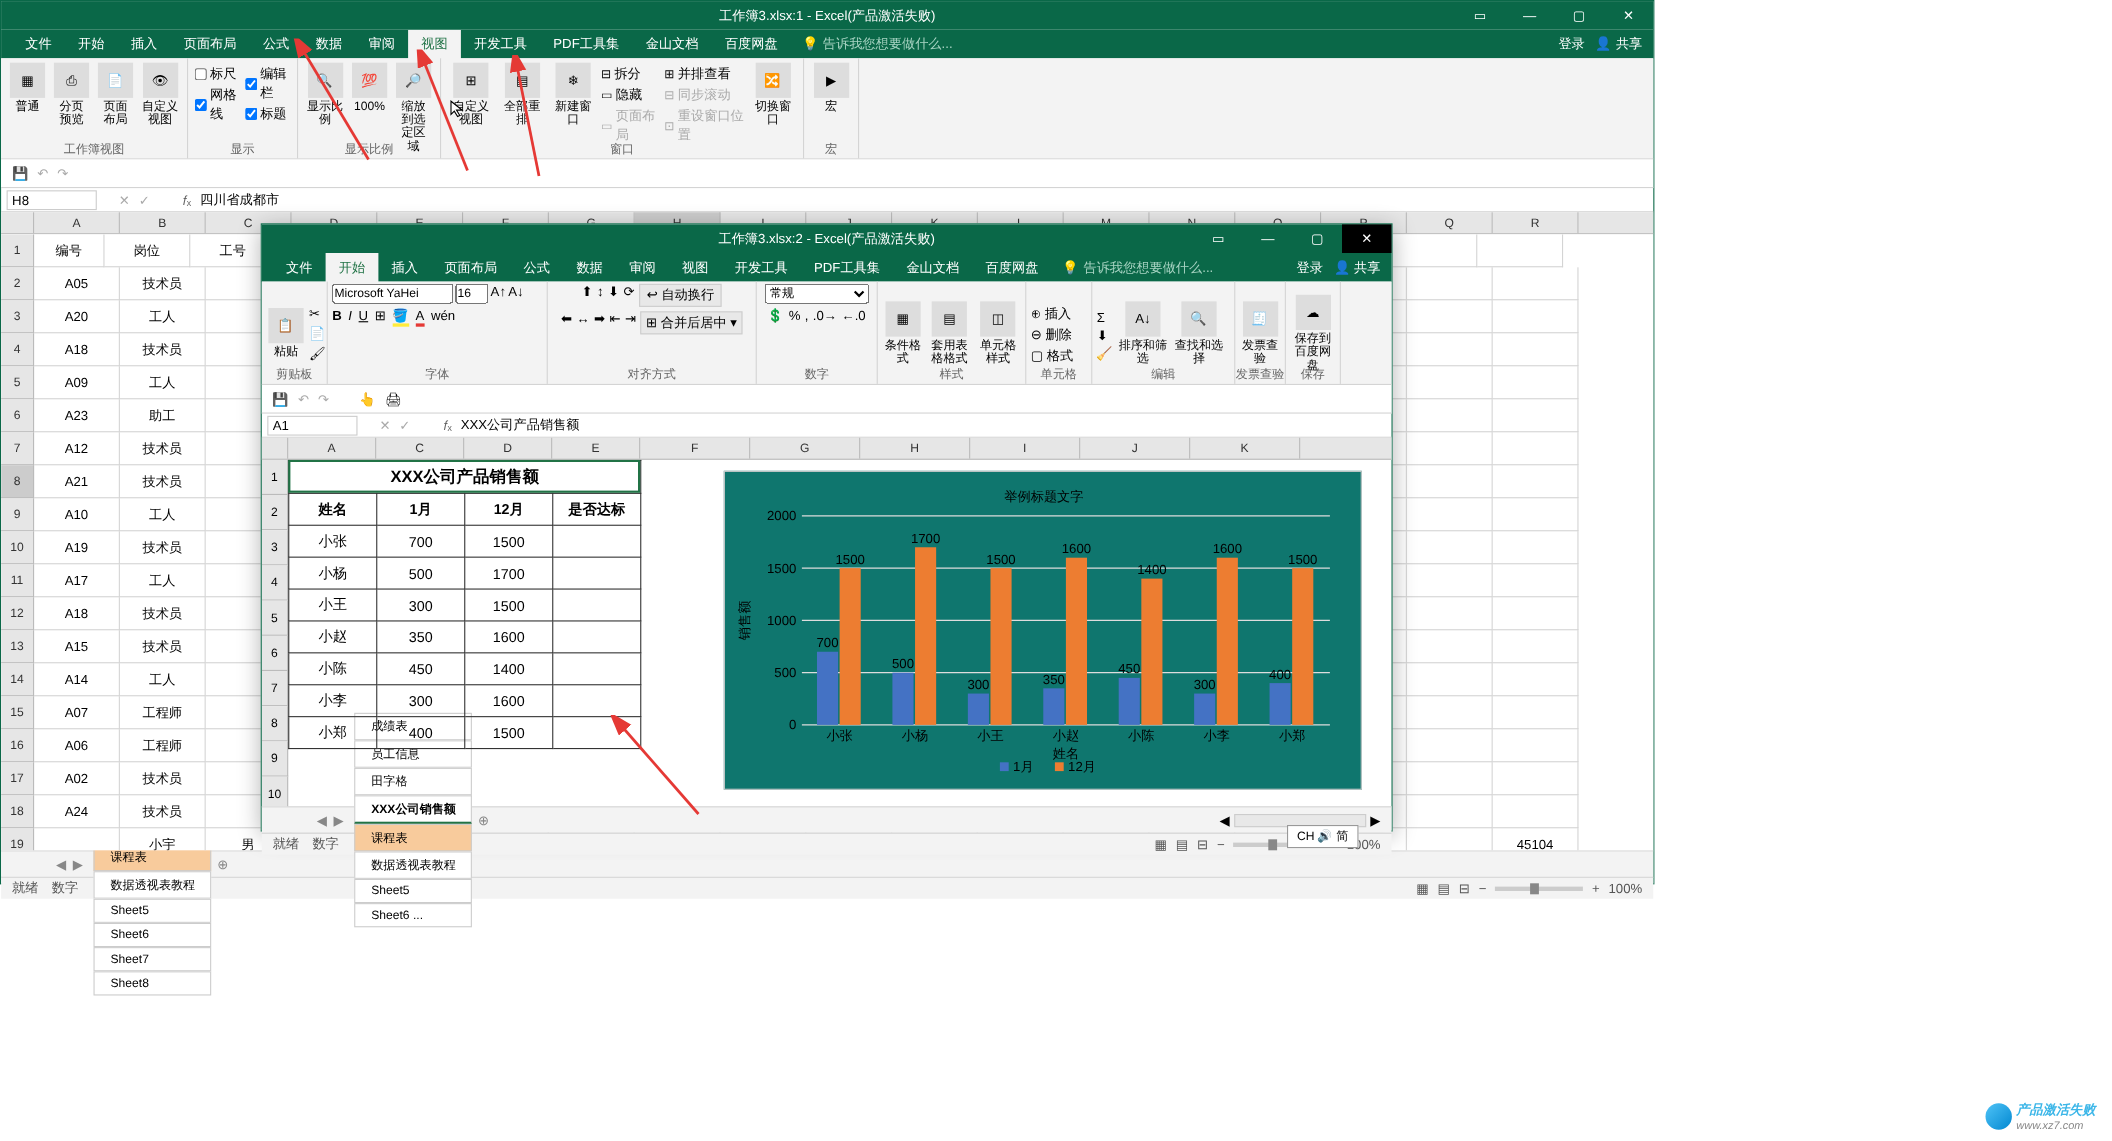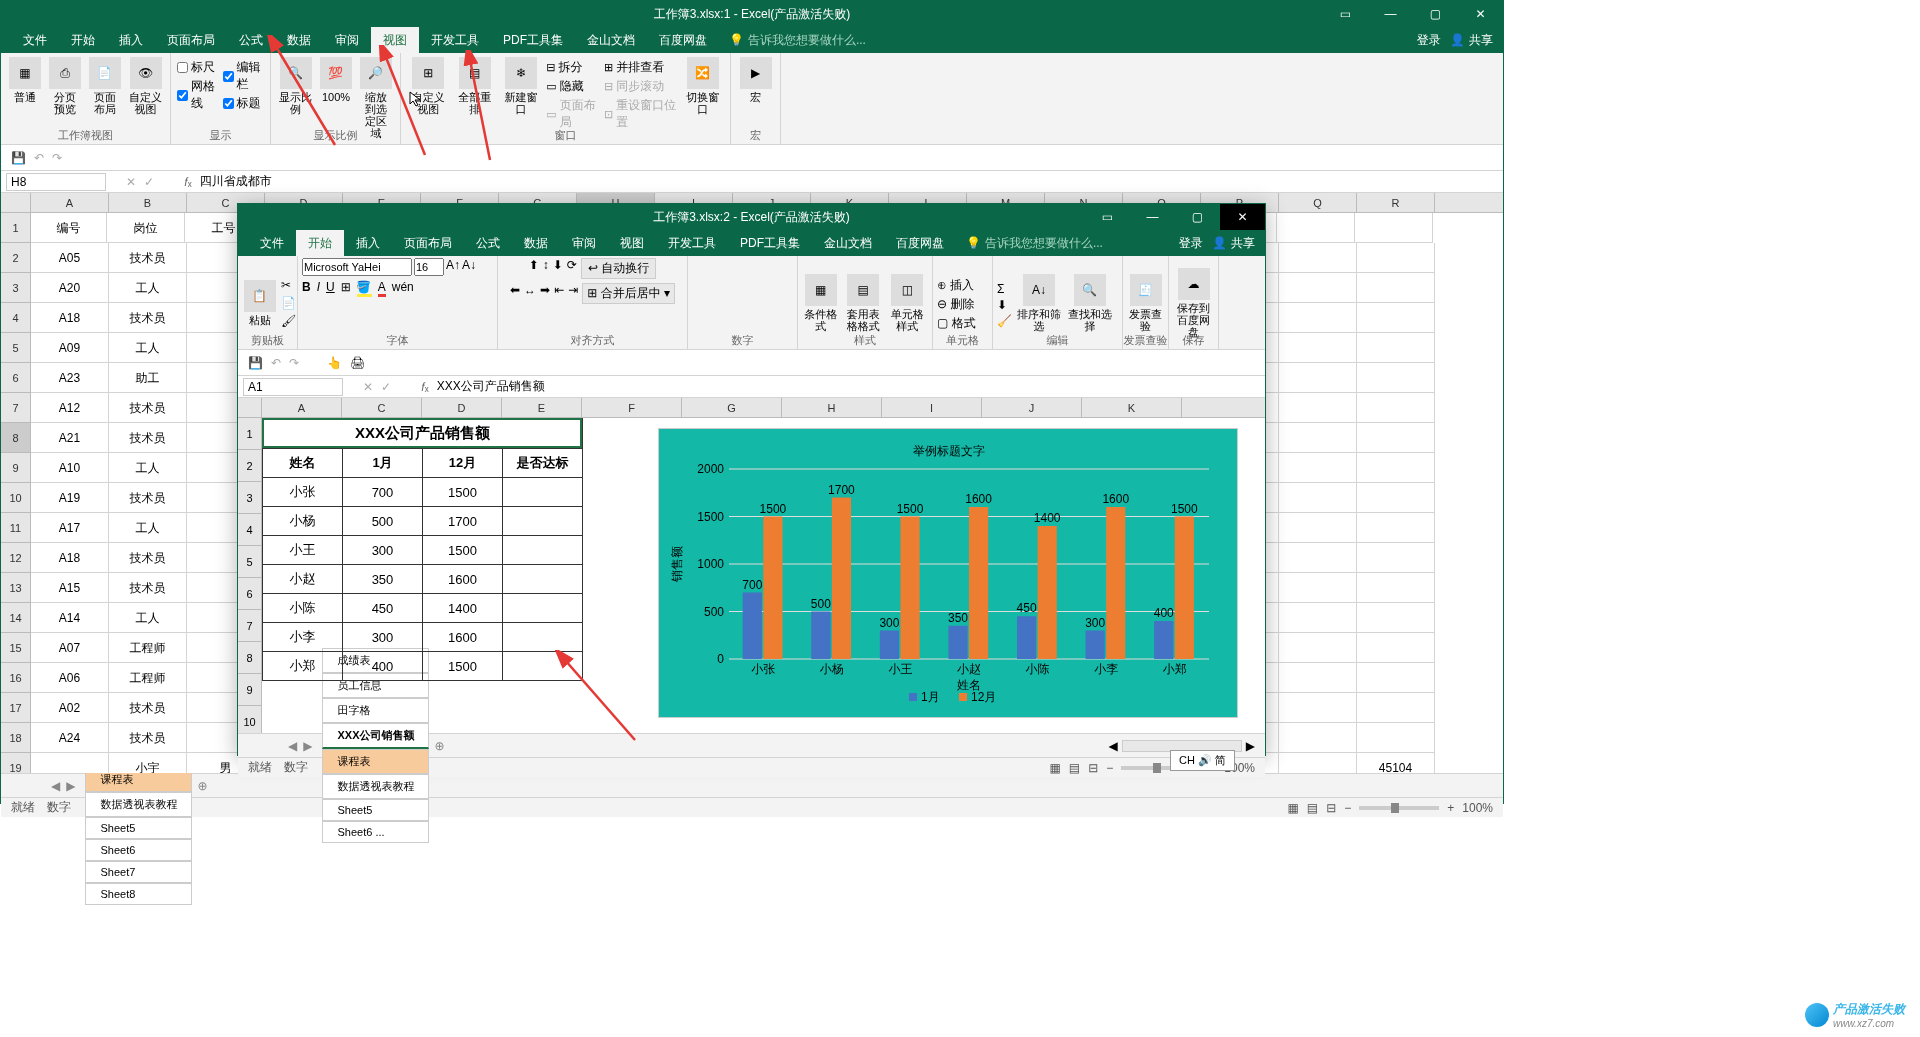--- a/index.html
+++ b/index.html
@@ -19,21 +19,21 @@
 .rgroup .glabel{position:absolute;bottom:1px;left:0;right:0;text-align:center;font-size:11px;color:#666}
 .rgroup .gbody{flex:1;display:flex;align-items:flex-start;gap:4px}
 .bigbtn{display:flex;flex-direction:column;align-items:center;justify-content:center;width:48px;padding:2px;gap:2px}
 .bigbtn .ico{width:32px;height:32px;background:#ddd;display:flex;align-items:center;justify-content:center}
 .bigbtn .lbl{font-size:11px;text-align:center;line-height:12px}
 .smallopts{display:flex;flex-direction:column;gap:2px;padding-top:4px}
 .chk{display:flex;align-items:center;gap:3px;font-size:11px}
 .chk input{width:11px;height:11px}
 .qat{height:26px;background:#fff;display:flex;align-items:center;padding-left:10px;gap:8px;border-bottom:1px solid #d4d4d4}
 .namebox{height:22px;display:flex;align-items:center;padding:2px 5px;border-bottom:1px solid #d4d4d4}
-.namebox input{border:1px solid #ccc;height:18px;padding:0 4px;width:100px}
+.namebox input{border:1px solid #ccc;height:18px;padding:0 4px;width:82px}
 .namebox .fx{margin-left:30px;color:#666}
 .namebox .fxval{margin-left:8px}
 .colhdrs{height:20px;display:flex;background:#e6e6e6;border-bottom:1px solid #bbb}
 .colhdrs .ch{border-right:1px solid #bbb;text-align:center;line-height:20px;font-size:11px;color:#333}
 .colhdrs .rh{width:30px;border-right:1px solid #bbb}
 .grid{position:relative;background:#fff}
 .row{display:flex;height:30px}
 .row .rh{width:30px;background:#e6e6e6;border-right:1px solid #bbb;border-bottom:1px solid #bbb;text-align:center;line-height:30px;font-size:11px;color:#333}
 .row .cell{border-right:1px solid #d4d4d4;border-bottom:1px solid #d4d4d4;line-height:30px;text-align:center;font-size:12px}
 .dataTable{position:absolute;left:30px;top:30px}
@@ -229,21 +229,21 @@
     <div class="ch" style="width:78px">N</div>
     <div class="ch" style="width:78px">O</div>
     <div class="ch" style="width:78px">P</div>
     <div class="ch" style="width:78px">Q</div>
     <div class="ch" style="width:78px">R</div>
   </div>
   <div class="grid" style="height:560px;overflow:hidden">
     <div id="grid1rows">
         <div class="row">
           <div class="rh">1</div>
-          <div class="cell" style="width:76px">编号</div>
+          <div class="cell" style="width:64px">编号</div>
           <div class="cell" style="width:78px">岗位</div>
           <div class="cell" style="width:78px">工号</div>
           <div class="cell" style="width:78px"></div>
           <div class="cell" style="width:78px"></div>
           <div class="cell" style="width:78px"></div>
           <div class="cell" style="width:78px"></div>
           <div class="cell" style="width:78px"></div>
           <div class="cell" style="width:78px"></div>
           <div class="cell" style="width:78px"></div>
           <div class="cell" style="width:78px"></div>
@@ -751,20 +751,30 @@
             <span>↔</span>
             <span>➡</span>
             <span>⇤</span>
             <span>⇥</span>
             <span style="background:#e8e8e8;padding:1px 4px;border:1px solid #ccc">⊞ <span>合并后居中</span> ▾</span>
           </div>
     </div>
         <div class="gl">对齐方式</div>
       </div>
     <div class="r2g" style="width:110px">
+        <div class="gb" style="flex-direction:column;gap:4px">
+      <select style="width:95px;height:18px;font-size:11px"><option>常规</option></select>
+      <div style="display:flex;gap:4px">
+            <span>💲</span>
+            <span>%</span>
+            <span>,</span>
+            <span>.0→</span>
+            <span>←.0</span>
+          </div>
+    </div>
         <div class="gl">数字</div>
       </div>
     <div class="r2g" style="width:135px">
         <div class="gb">
       <div class="bigbtn" style="width:40px">
             <div class="ico">▦</div>
             <div class="lbl">条件格式</div>
           </div>
       <div class="bigbtn" style="width:44px">
             <div class="ico">▤</div>
@@ -912,21 +922,21 @@
             <td></td>
           </tr>
           <tr>
             <td>小郑</td>
             <td>400</td>
             <td>1500</td>
             <td></td>
           </tr>
         </tbody>
       </table>
-    <div id="chart2" style="position:absolute;left:420px;top:10px;width:580px;height:290px;border:1px solid #ccc;background:#14b8a6"><svg width="560" height="270" style="margin:10px">
+    <div id="chart2" style="position:absolute;left:420px;top:10px;width:580px;height:290px;border:1px solid #ccc;background:#0f766e"><svg width="560" height="270" style="margin:10px">
           <text x="280" y="16" text-anchor="middle" font-size="14">举例标题文字</text>
           <text x="12" y="125" text-anchor="middle" font-size="11" transform="rotate(-90 12 125)">销售额</text>
           <line x1="60" y1="220" x2="540" y2="220" stroke="#ddd"></line>
           <text x="55" y="224" text-anchor="end" font-size="10">0</text>
           <line x1="60" y1="172.5" x2="540" y2="172.5" stroke="#ddd"></line>
           <text x="55" y="176.5" text-anchor="end" font-size="10">500</text>
           <line x1="60" y1="125" x2="540" y2="125" stroke="#ddd"></line>
           <text x="55" y="129" text-anchor="end" font-size="10">1000</text>
           <line x1="60" y1="77.5" x2="540" y2="77.5" stroke="#ddd"></line>
           <text x="55" y="81.5" text-anchor="end" font-size="10">1500</text>

